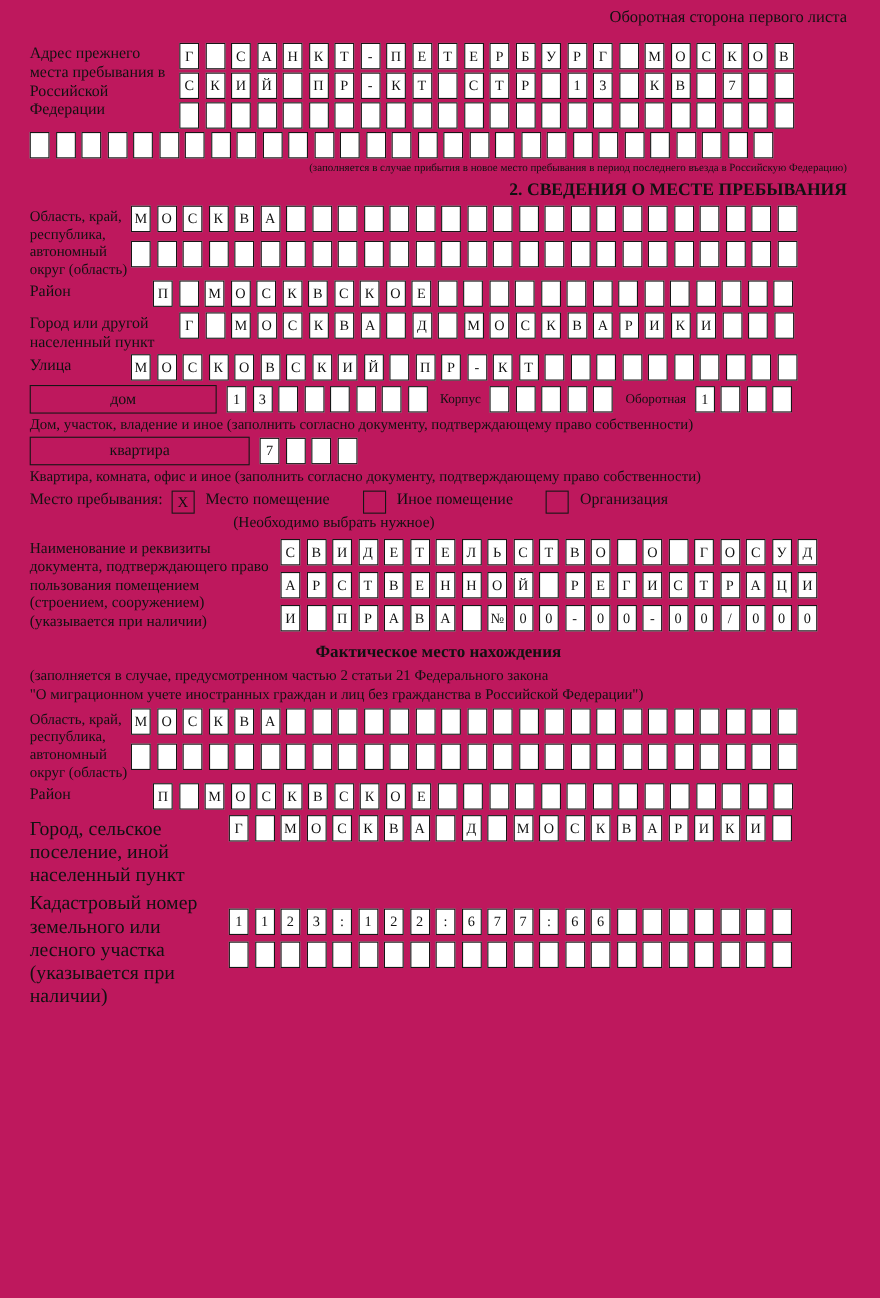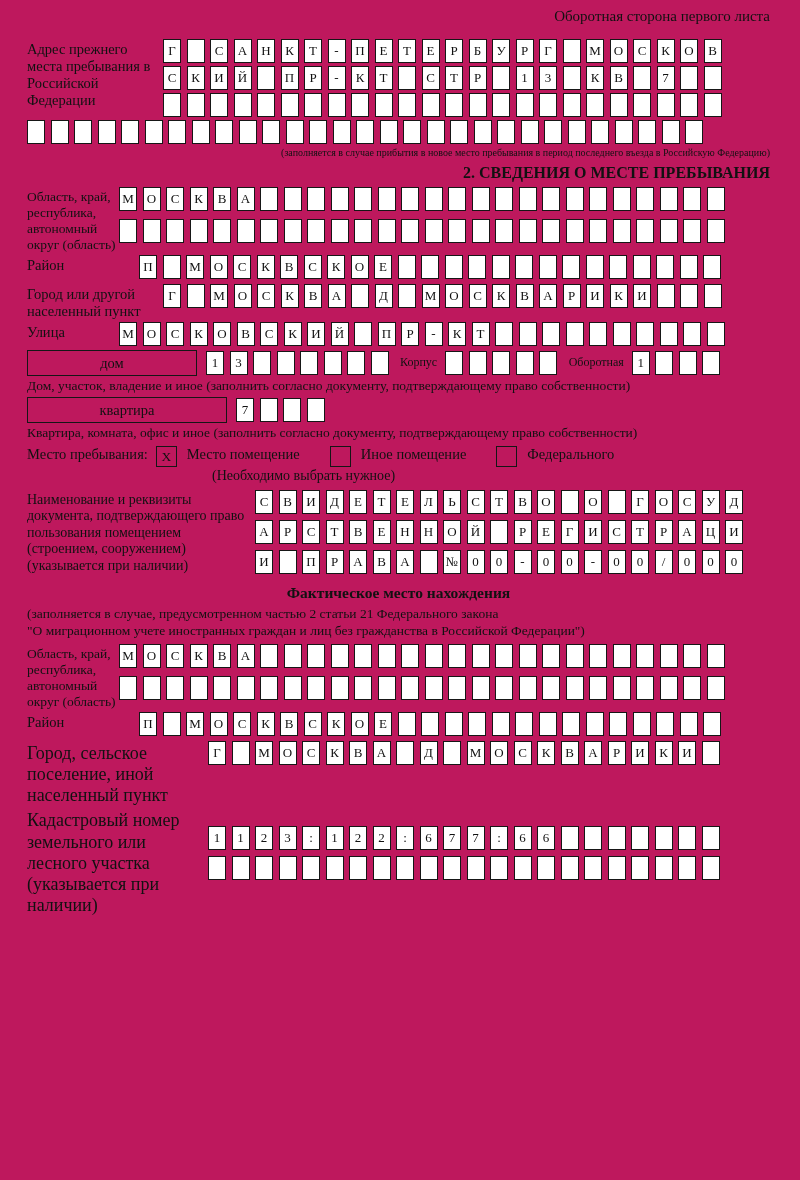--- a/index.html
+++ b/index.html
@@ -406,21 +406,21 @@
   </div>
   <div class="caption">Квартира, комната, офис и иное (заполнить согласно документу, подтверждающему право собственности)</div>
 
   <div class="stay-row">
     <span>Место пребывания:</span>
     <span class="checkbox">X</span>
     <span class="opt-label">Место помещение</span>
     <span class="checkbox"></span>
     <span class="opt-label">Иное помещение</span>
     <span class="checkbox"></span>
-    <span class="opt-label">Федерального</span>
+    <span class="opt-label">Организация</span>
   </div>
   <div class="stay-note">(Необходимо выбрать нужное)</div>
 
   <div class="field" style="margin-top:6px">
     <div class="flabel w215">Наименование и реквизиты документа, подтверждающего право пользования помещением (строением, сооружением) (указывается при наличии)</div>
     <div class="rows">
       <div class="boxrow" style="margin-bottom:6px">
           <span class="cbox">С</span>
           <span class="cbox">В</span>
           <span class="cbox">И</span>

